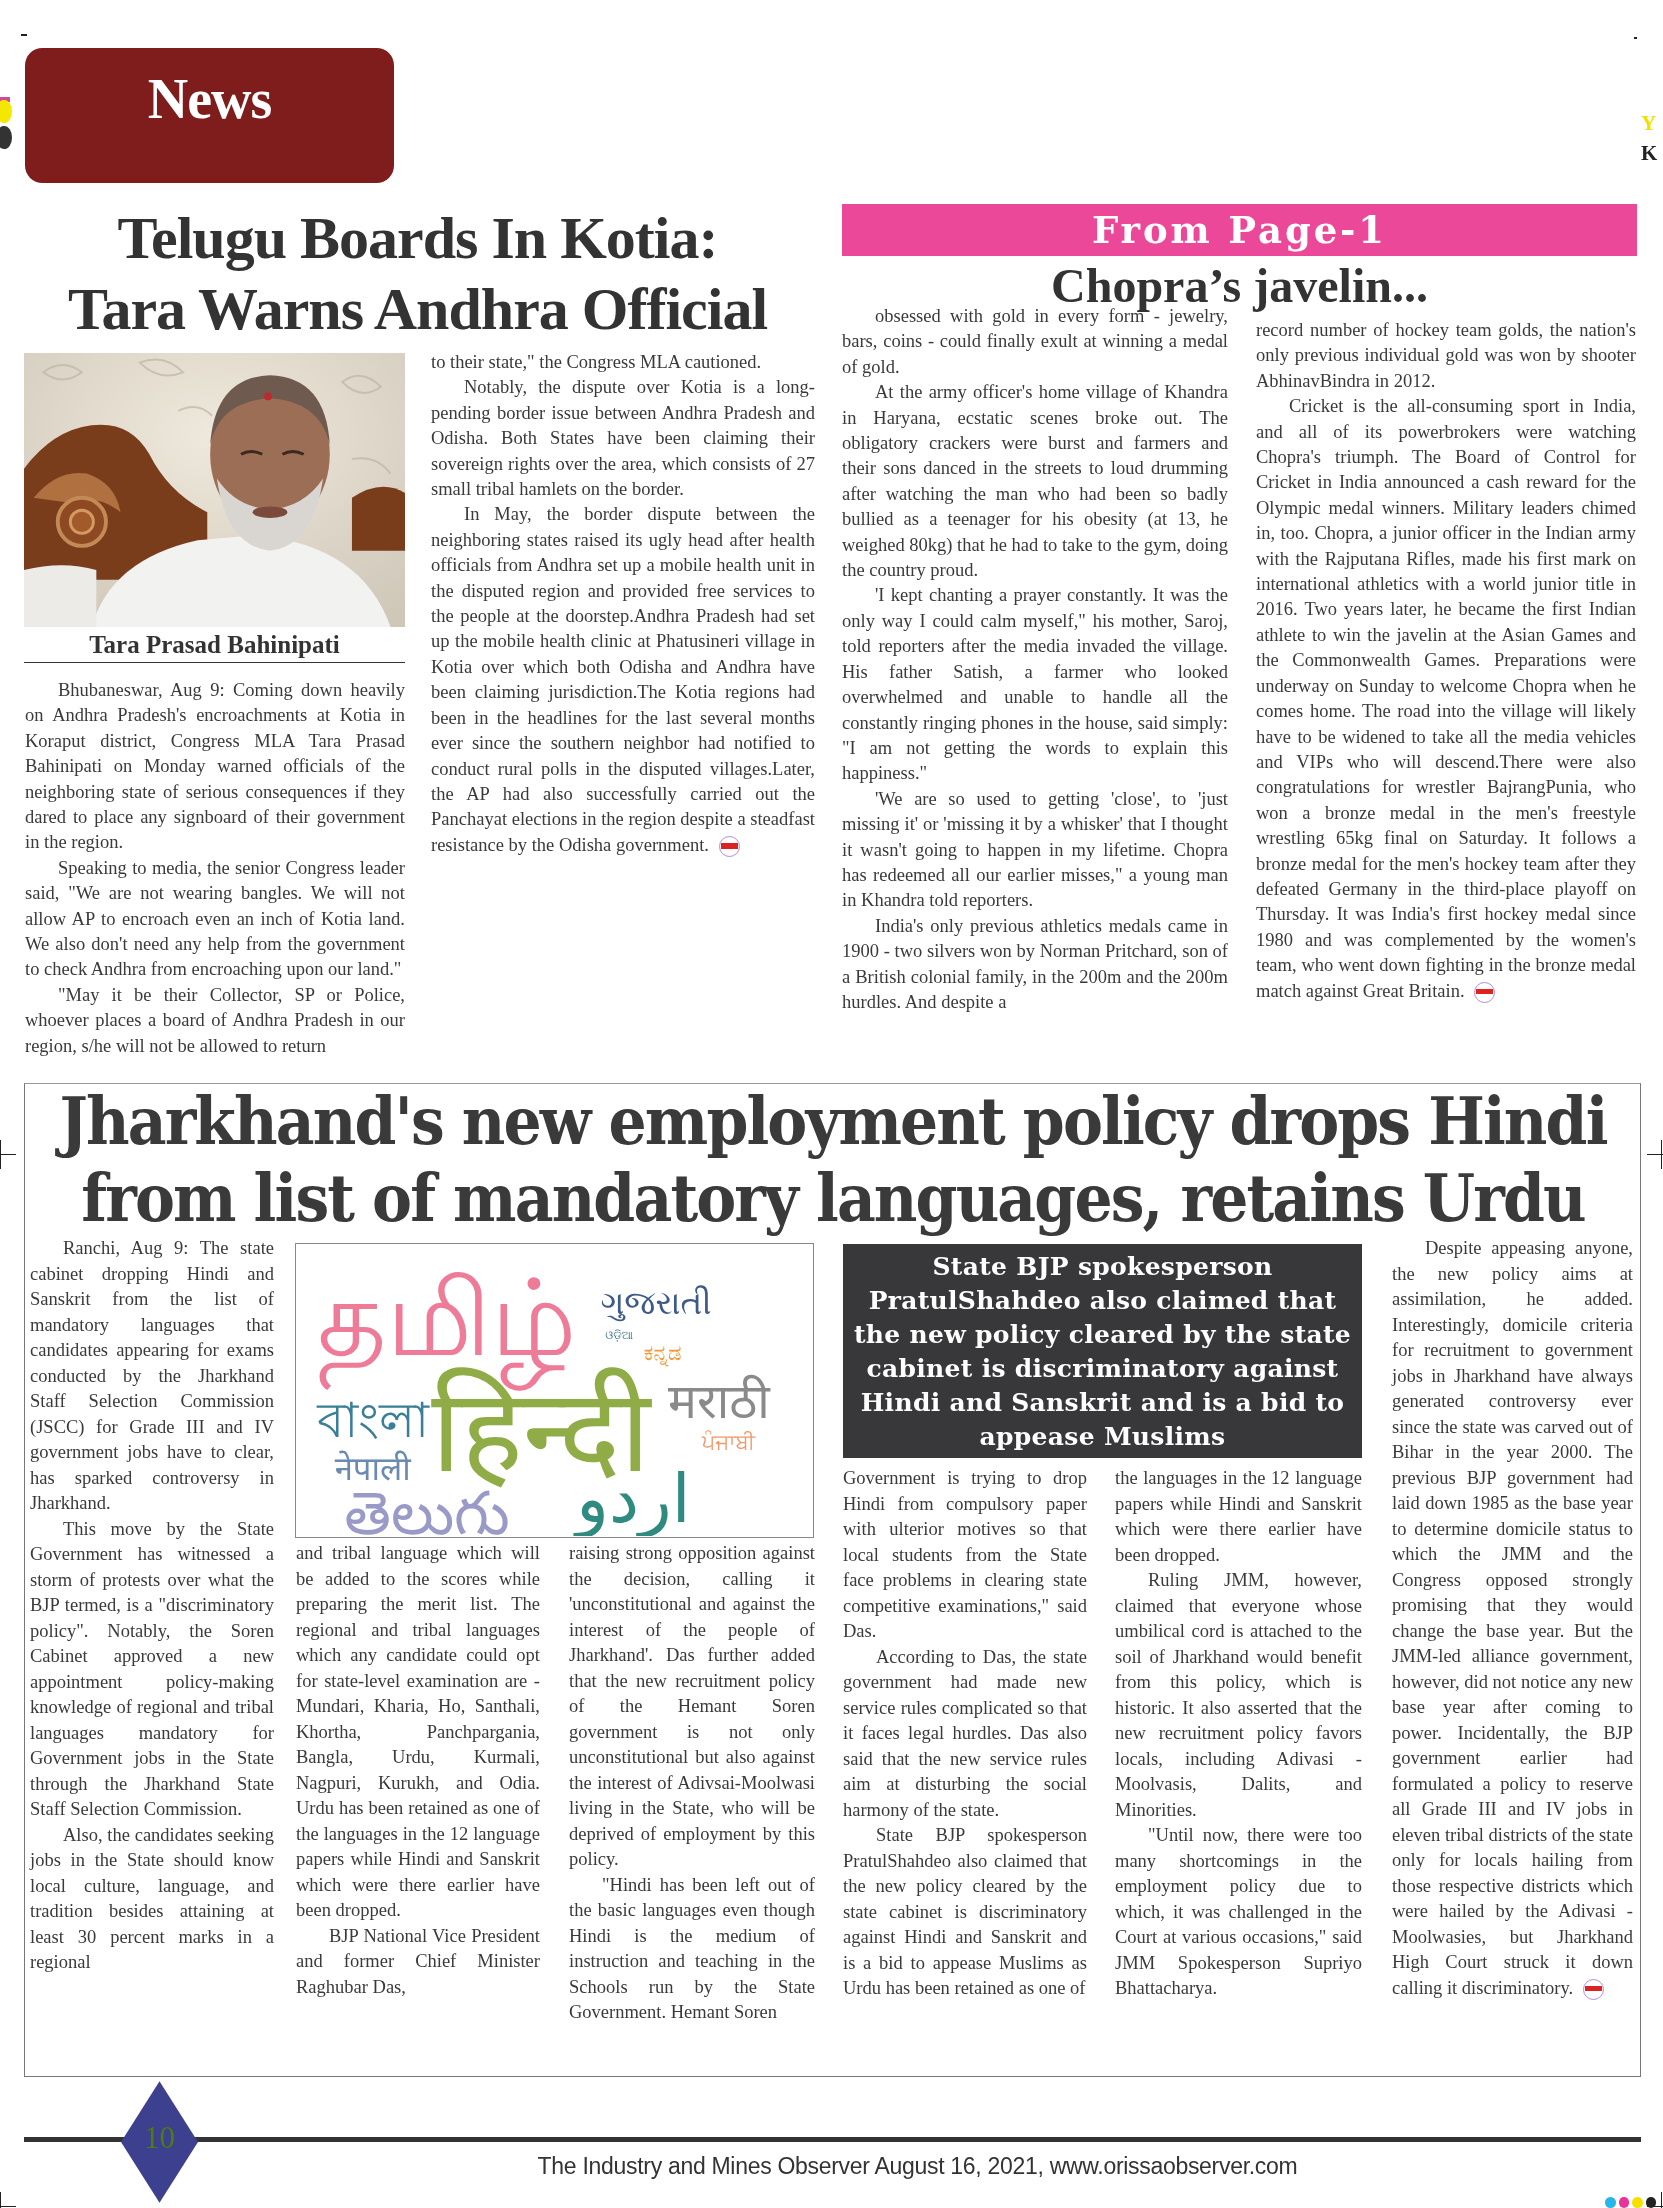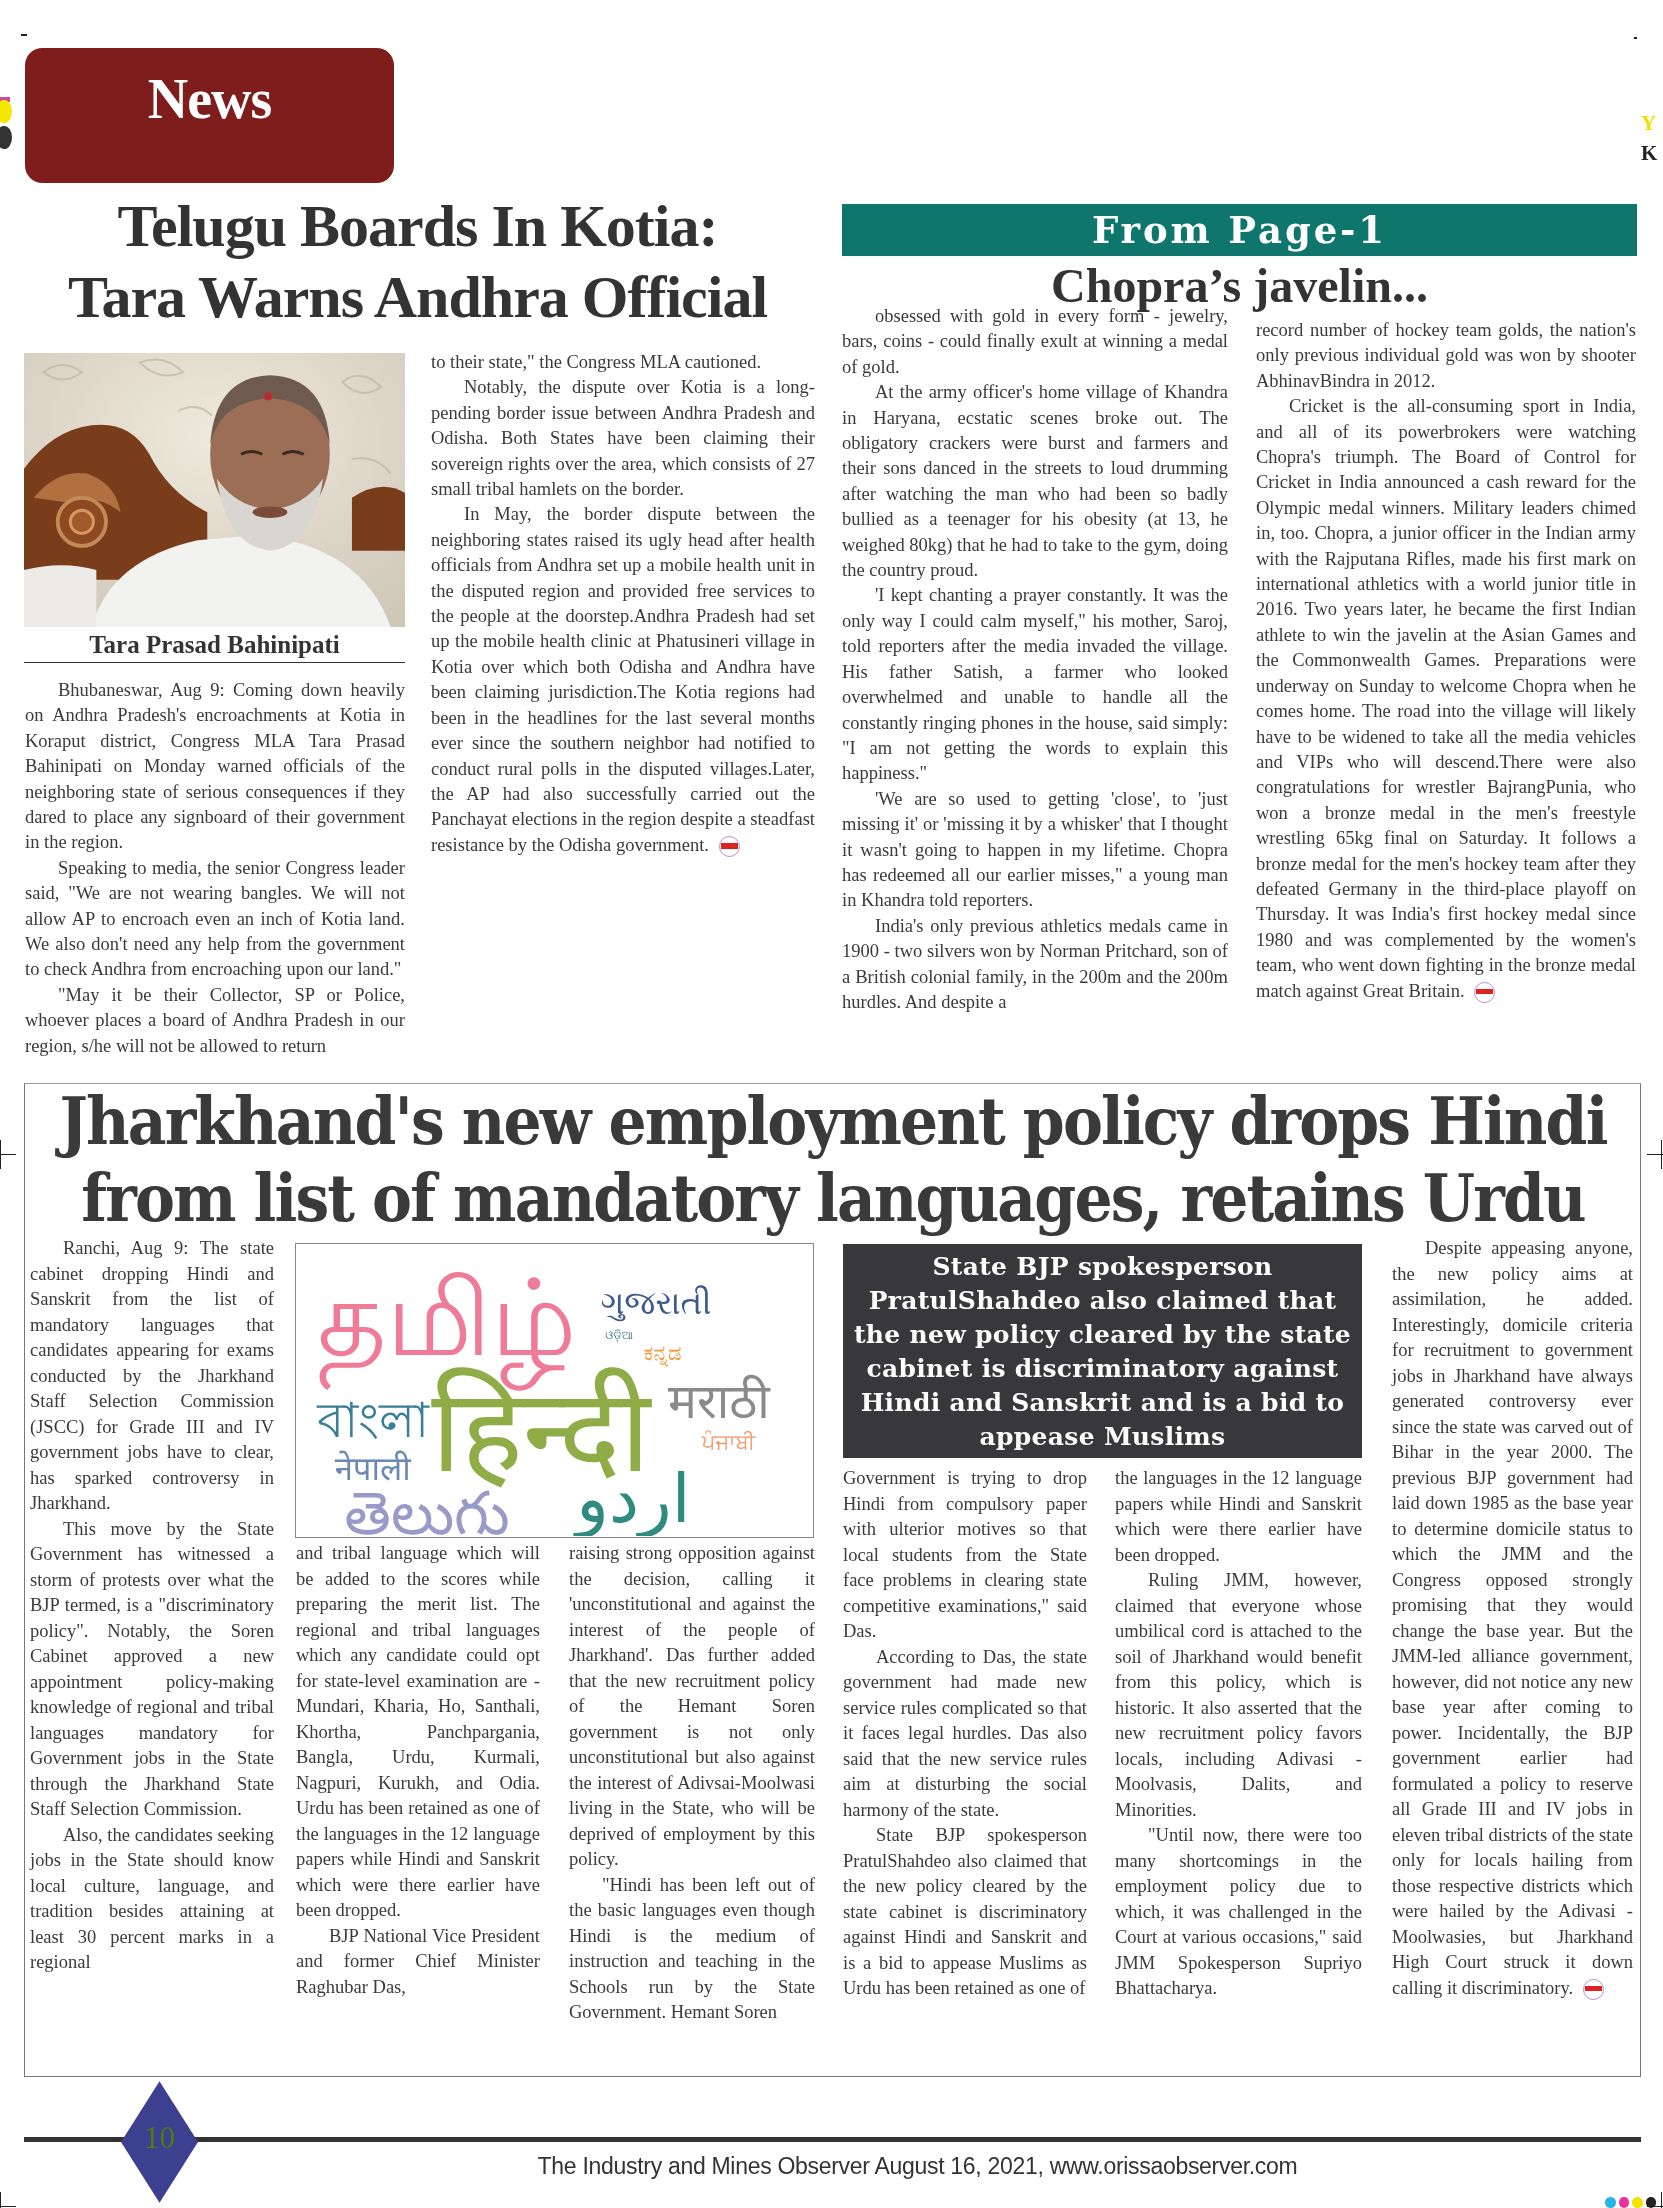--- a/index.html
+++ b/index.html
@@ -13,31 +13,31 @@
   .reg-letter { position: absolute; font-family: "Liberation Serif", serif; font-weight: bold; font-size: 21px; }
   .crosshair { position: absolute; width: 29px; height: 29px; }
   .crosshair::before { content: ""; position: absolute; left: 0; right: 0; top: 13.5px; height: 1px; background: #222; }
   .crosshair::after { content: ""; position: absolute; top: 0; bottom: 0; left: 13.5px; width: 1px; background: #222; }
 
   
   .news-badge { left: 25px; top: 48px; width: 369px; height: 135px; background: #7f1d1d; border-radius: 17.4px; }
   .news-badge span { position: absolute; left: 0; right: 0; top: 19.3px; text-align: center; color: #fff; font-weight: bold; font-size: 56px; letter-spacing: -1px; font-family: "Liberation Serif", serif; }
 
   
-  .h1 { left: 24px; top: 191px; width: 787px; text-align: center; font-weight: bold; font-size: 60px; line-height: 71px; color: #333; letter-spacing: -1px; font-family: "Liberation Serif", serif; }
+  .h1 { left: 24px; top: 203px; width: 787px; text-align: center; font-weight: bold; font-size: 60px; line-height: 71px; color: #333; letter-spacing: -1px; font-family: "Liberation Serif", serif; }
   .photo { left: 24px; top: 353px; width: 381px; height: 274px; overflow: hidden; background: #e8e2d6; }
   .caption { left: 24px; top: 628px; width: 381px; height: 35px; text-align: center; font-weight: bold; font-size: 25px; line-height: 33px; border-bottom: 1.9px solid #333; color: #333; }
   .col { position: absolute; font-size: 18.5px; line-height: 25.4px; text-align: justify; color: #3a3a3a; }
   .col p { text-indent: 33px; }
   .col p.noindent { text-indent: 0; }
   .seal { display: inline-block; width: 21px; height: 21px; border-radius: 50%; border: 1.9px solid #b58ad6; vertical-align: middle; position: relative; margin-left: 9.7px; background: #fff; }
   .seal::after { content: ""; position: absolute; left: 1px; right: 1px; top: 5.8px; height: 5.8px; background: #d22; }
 
   
-  .frompage { left: 842px; top: 204px; width: 795px; height: 52px; background: #0f766e; color: #fff; text-align: center; font-weight: bold; font-size: 37px; line-height: 52px; letter-spacing: 2.9px; font-family: "DejaVu Serif", serif; }
+  .frompage { left: 842px; top: 204px; width: 795px; height: 52px; background: #ec4899; color: #fff; text-align: center; font-weight: bold; font-size: 37px; line-height: 52px; letter-spacing: 2.9px; font-family: "DejaVu Serif", serif; }
   .h2 { left: 842px; top: 256px; width: 795px; text-align: center; font-weight: bold; font-size: 48px; line-height: 60px; color: #333; }
 
   
   .jbox { left: 24px; top: 1083px; width: 1617px; height: 994px; border: 1.9px solid #777; border-top-color: #999; }
   .h3 { left: 29px; top: 1089px; width: 1608px; text-align: center; font-weight: bold; font-size: 60px; line-height: 70px; color: #3a3a3a; font-family: "DejaVu Serif", serif; letter-spacing: -1.9px; transform: scaleY(1.1); }
   .langimg { left: 295px; top: 1243px; width: 519px; height: 295px; border: 1.9px solid #888; overflow: hidden; background: #fff; }
   .quote { left: 843px; top: 1244px; width: 519px; height: 214px; background: #38373a; color: #fff; text-align: center; font-weight: bold; font-size: 25px; line-height: 34px; padding-top: 5.8px; font-family: "DejaVu Serif", serif; letter-spacing: 0.3px; }
 
   .jcol { position: absolute; font-size: 18.5px; line-height: 25.5px; text-align: justify; color: #3a3a3a; }
   .jcol p { text-indent: 33px; }

